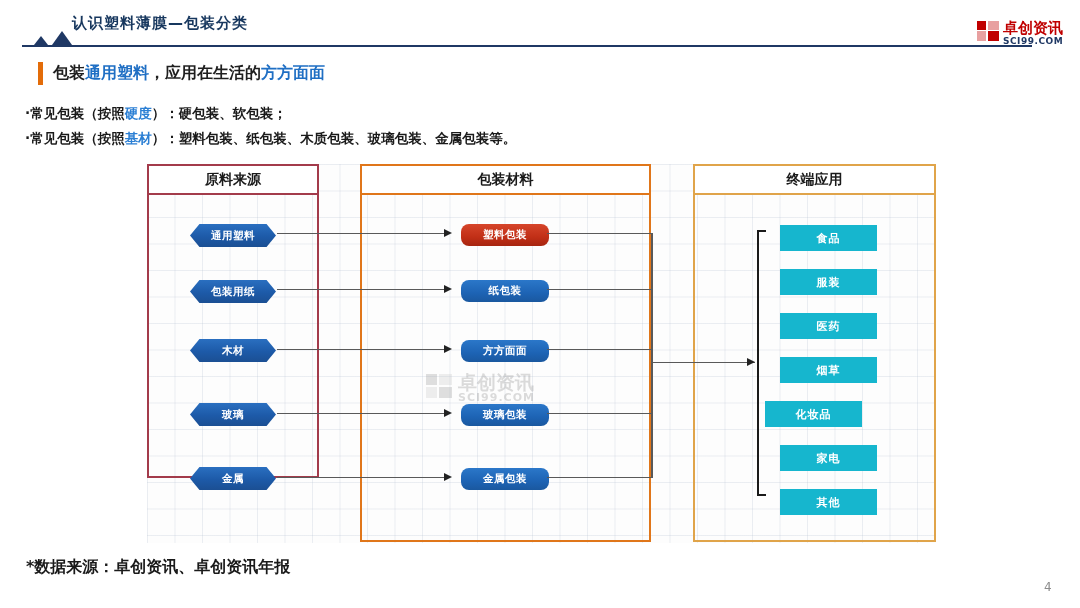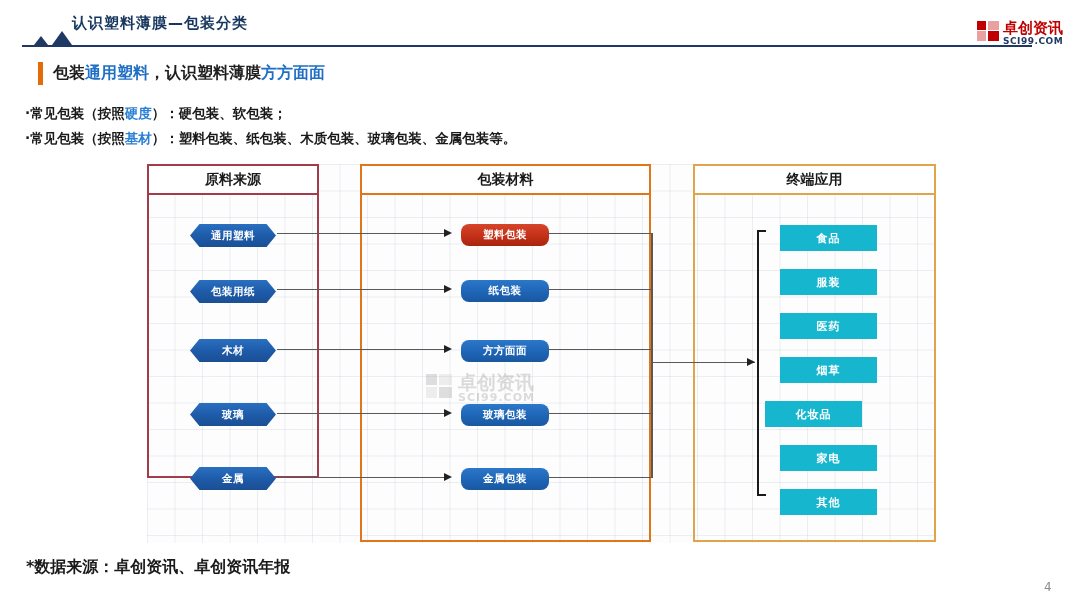--- a/index.html
+++ b/index.html
@@ -191,21 +191,21 @@
         <i class="lm2"></i>
         <i class="lm3"></i>
         <i class="lm4"></i>
     </div>
     <div class="logo-cn">卓创资讯</div>
     <div class="logo-en">SCI99.COM</div>
   </div>
 
   <div class="sub-bar"></div>
   <div class="subtitle">
-    <span>包装</span><span class="hl">通用塑料</span><span>，认识塑料薄膜</span><span class="hl">方方面面</span>
+    <span>包装</span><span class="hl">通用塑料</span><span>，应用在生活的</span><span class="hl">方方面面</span>
   </div>
 
   <div class="bullet b1">
     <span>·常见包装（按照</span><span class="hl">硬度</span><span>）：硬包装、软包装；</span>
   </div>
   <div class="bullet b2">
     <span>·常见包装（按照</span><span class="hl">基材</span><span>）：塑料包装、纸包装、木质包装、玻璃包装、金属包装等。</span>
   </div>
 
   <div class="diagram">

